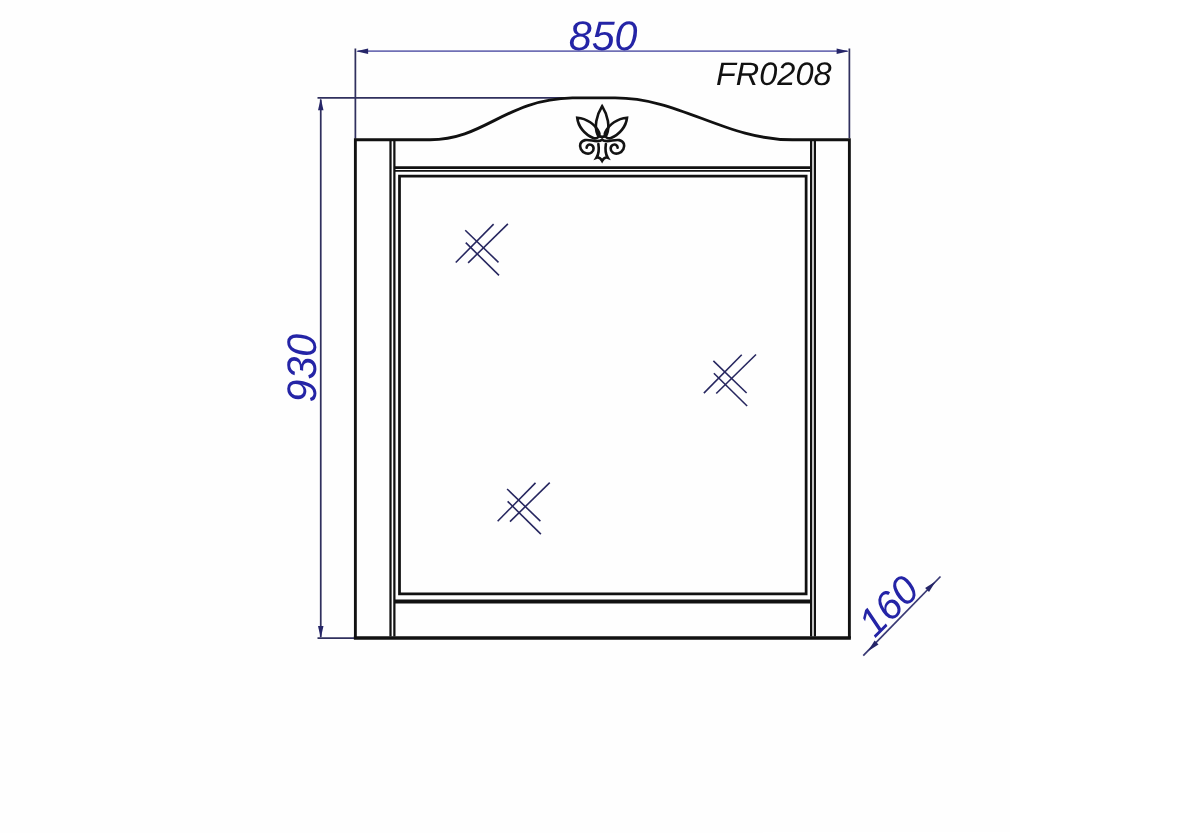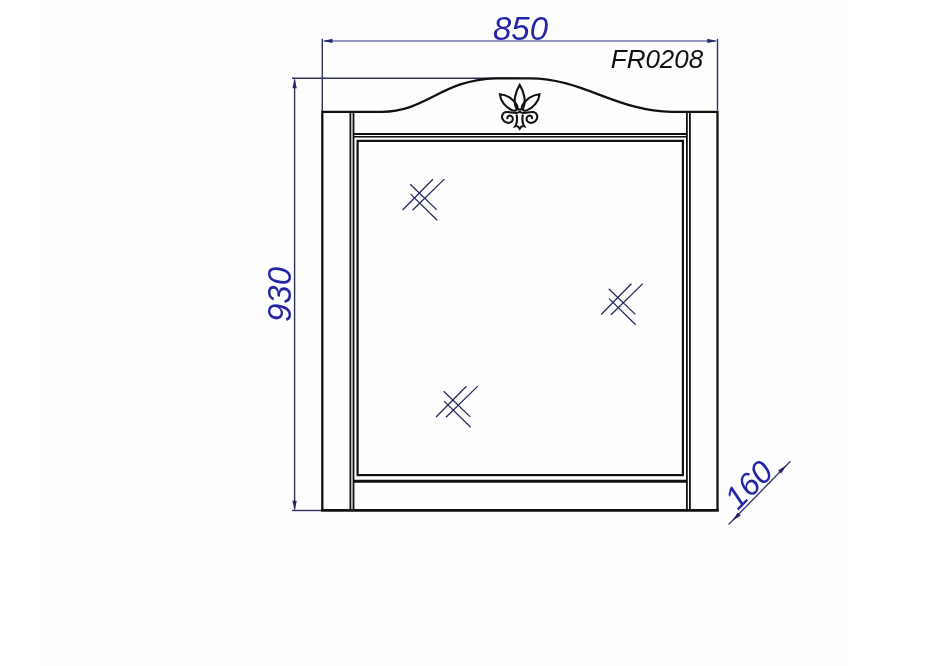--- a/index.html
+++ b/index.html
@@ -1,16 +1,16 @@
 <!DOCTYPE html>
 <html><head>
 <meta charset="utf-8">
 <style>
   html,body{margin:0;padding:0;background:#ffffff;}
-  .wrap{position:relative;width:808px;height:666px;background:#fefefe;overflow:hidden;margin-left:38px;}
+  .wrap{position:relative;width:808px;height:666px;background:#fefefe;overflow:hidden;}
   svg{position:absolute;left:0;top:0;}
   text{font-family:"Liberation Sans", sans-serif;font-style:italic;}
 </style>
 </head>
 <body>
 <div class="wrap">
 <svg width="952" height="666" viewBox="0 0 952 666" xmlns="http://www.w3.org/2000/svg">
 
   <g stroke="#30305e" stroke-width="1.4" fill="none">
     <line x1="284.3" y1="38.8" x2="284.3" y2="111"></line>

